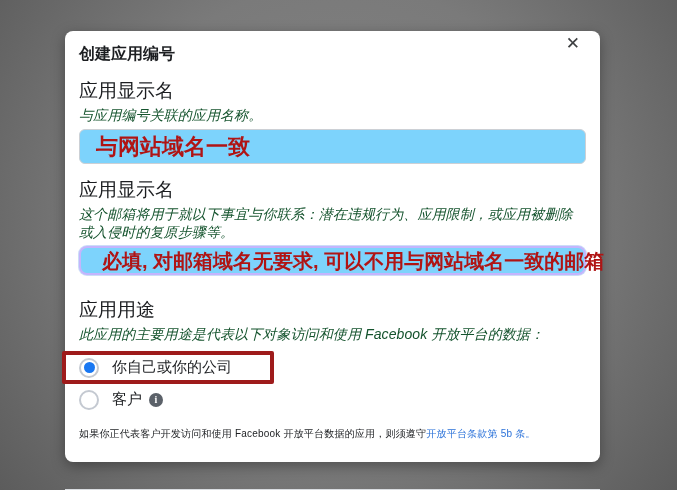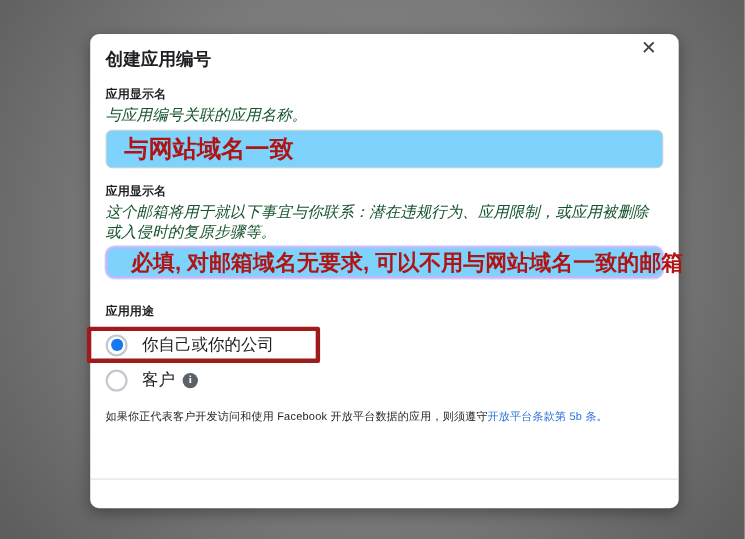--- a/index.html
+++ b/index.html
@@ -15,30 +15,29 @@
   }
   .dialog {
     position: absolute;
     left: 65px; top: 31px;
     width: 535px; height: 431px;
     background: #ffffff;
     border-radius: 8px;
     box-shadow: 0 4px 14px rgba(0,0,0,.35);
     padding: 0 14px;
     color: #1c1e21;
-    margin-left: 17px;
   }
   .dialog-header { padding-top: 13px; position: relative; }
   .dialog-title { font-size: 16px; font-weight: bold; color: #1c1e21; }
   .close {
     position: absolute; top: 1px; right: 2px;
     font-size: 17px; color: #3e4042; cursor: pointer;
     line-height: 20px; padding: 2px 4px;
   }
-  .label { font-size: 11px; font-weight: bold; margin-top: 13px; }
+  .label { font-size: 19px; font-weight: normal; margin-top: 13px; }
   .hint { font-size: 14px; color: #14532d; margin-top: 3px; letter-spacing: .1px; font-style: italic; }
   .input {
     position: relative;
     margin-top: 4px;
     width: 100%;
     background: #7dd3fc;
     border: 1px solid #ccd0d5;
     border-radius: 6px;
   }
   .input-name { height: 35px; }
@@ -127,20 +126,21 @@
     <div>
       <div class="label">应用显示名</div>
       <div class="hint">这个邮箱将用于就以下事宜与你联系：潜在违规行为、应用限制，或应用被删除或入侵时的复原步骤等。</div>
       <div class="input input-email">
         <span class="red-text email-annotation">必填, 对邮箱域名无要求, 可以不用与网站域名一致的邮箱</span>
       </div>
     </div>
 
     <div>
       <div class="label purpose-label">应用用途</div>
+      <div class="hint">此应用的主要用途是代表以下对象访问和使用 Facebook 开放平台的数据：</div>
 
       <div class="radio-row">
         <span class="radio">
             <span class="dot"></span>
           </span>
         <span class="radio-label">你自己或你的公司</span>
         <div class="red-box"></div>
       </div>
 
       <div class="radio-row">

